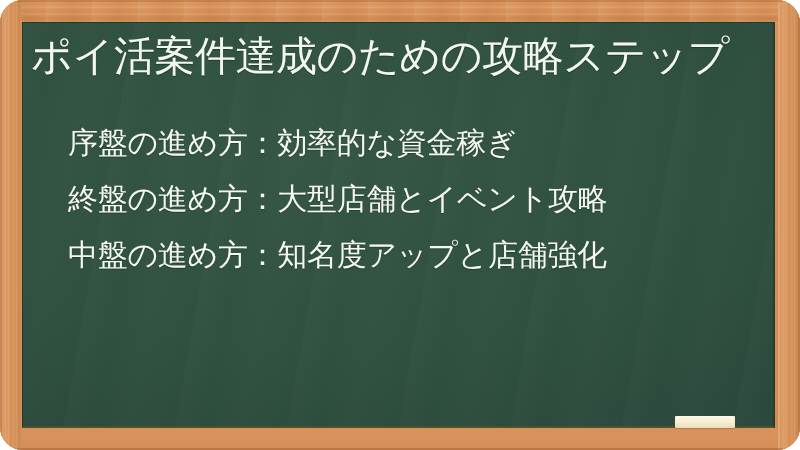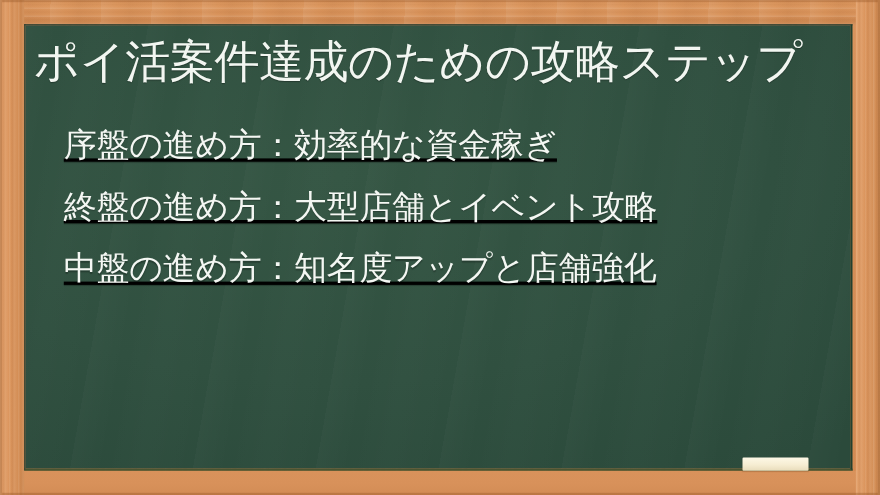--- a/index.html
+++ b/index.html
@@ -16,20 +16,21 @@
   }
 
   
   .slide {
     position: relative;
     width: 800px;
     height: 450px;
     box-sizing: border-box;
     background: #d8925a;
     overflow: hidden;
+    border-radius: 23px;
   }
 
   
   .frame-wood {
     position: absolute;
     inset: 0;
     background:
       repeating-linear-gradient(
         90deg,
         rgba(255,255,255,0.085) 0px,
@@ -151,23 +152,22 @@
     text-shadow: 0 1px 1px rgba(0,0,0,0.30);
   }
 
   
   .steps {
     position: absolute;
     left: 35px;
     top: 82px;
     width: 700px;
     list-style: none;
-    margin: 0;
+    margin: 10px;
     padding: 0;
-    text-decoration: underline;
   }
   .step {
     color: #f4f7f3;
     font-size: 30px;
     line-height: 56px;
     letter-spacing: -0.3px;
     white-space: nowrap;
     text-shadow: 0 1px 1px rgba(0,0,0,0.26);
   }
 

